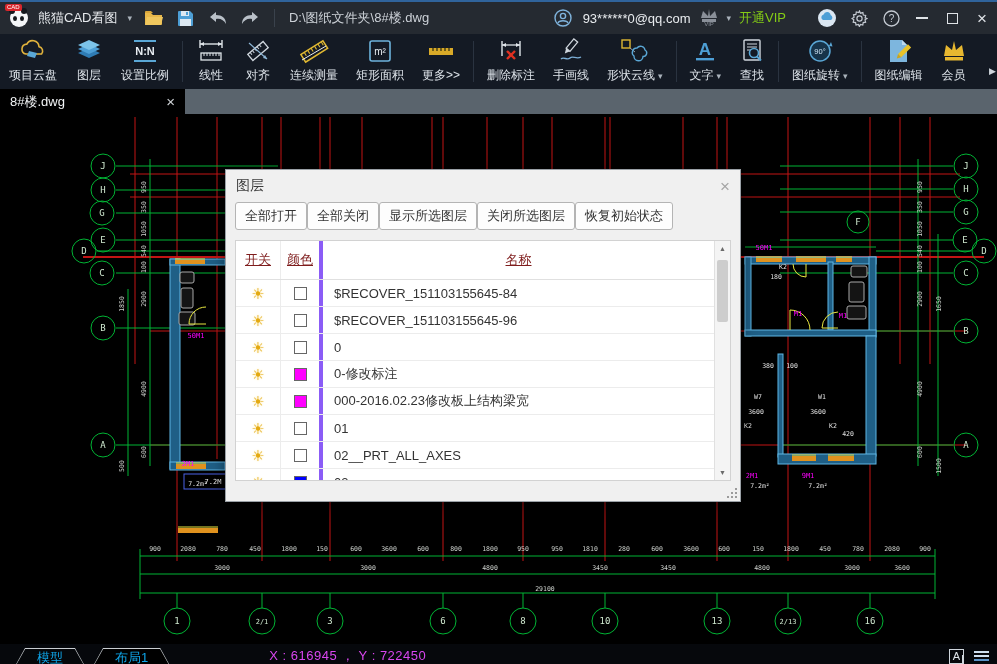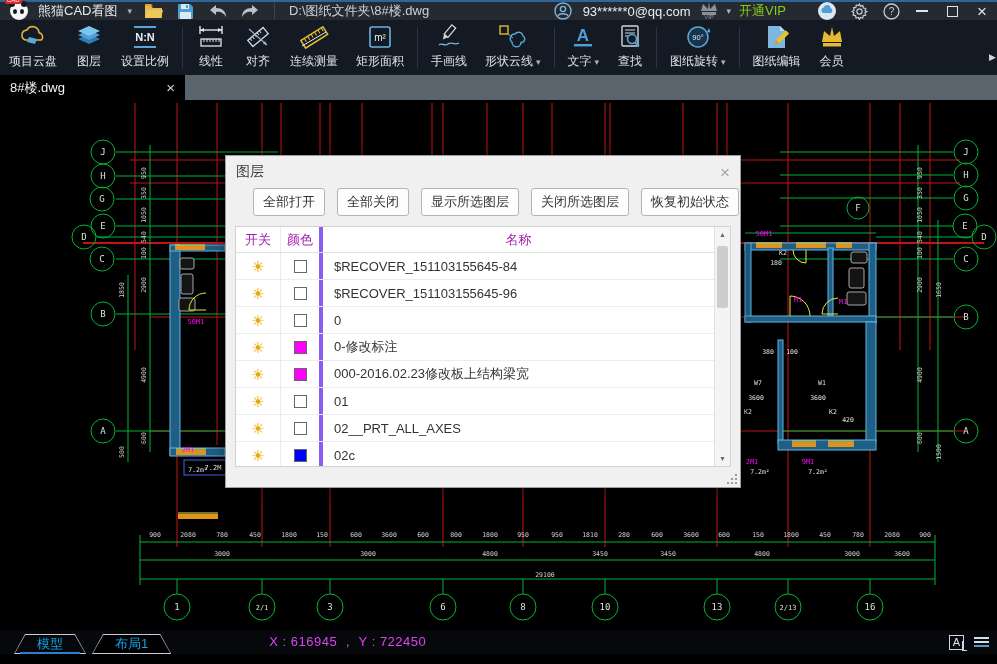--- a/index.html
+++ b/index.html
@@ -1,19 +1,19 @@
 <!DOCTYPE html>
 <html><head>
 <meta charset="utf-8">
 <style>
   html,body{margin:0;padding:0;background:#000;}
   *{box-sizing:border-box;}
   .app{position:relative;width:997px;height:664px;overflow:hidden;font-family:"Liberation Sans","DejaVu Sans",sans-serif;user-select:none;}
   
-  .titlebar{height:20px;background:#252a31;border-top:2px solid #30649c;display:flex;align-items:center;color:#e6e9ec;font-size:13px;}
+  .titlebar{height:34px;background:#252a31;border-top:2px solid #30649c;display:flex;align-items:center;color:#e6e9ec;font-size:13px;}
   .logo{width:22px;height:22px;margin:0 8px 0 8px;position:relative;flex:0 0 auto;}
   .logo .face{position:absolute;left:2px;top:2px;width:18px;height:18px;border-radius:50%;background:#f4f6f8;}
   .logo .ear1,.logo .ear2{position:absolute;width:6px;height:6px;border-radius:50%;background:#14181d;top:1px;}
   .logo .ear1{left:1px}.logo .ear2{left:13px}
   .logo .eye1,.logo .eye2{position:absolute;width:4px;height:5px;border-radius:50%;background:#14181d;top:9px;}
   .logo .eye1{left:5px}.logo .eye2{left:12px}
   .logo .badge{position:absolute;left:-3px;top:-3px;background:#d8262c;color:#fff;font-size:6px;line-height:7px;padding:0 2px;border-radius:2px;z-index:2;}
   .appname{margin-right:4px;}
   .dd{color:#aab2bb;font-size:9px;margin:0 6px;}
   .tb-ic{display:inline-flex;align-items:center;justify-content:center;width:26px;height:22px;margin:0 3px;cursor:pointer;}
@@ -40,25 +40,25 @@
   .dwgtab .tclose{margin-left:auto;color:#cfd3d7;font-size:15px;cursor:pointer;}
   
   .canvas{position:relative;width:997px;height:530px;background:#000;}
   #cad{position:absolute;left:0;top:0;}
   #cad text{font-family:"DejaVu Sans Mono","Liberation Mono",monospace;}
   
   .dialog{position:absolute;left:225px;top:55px;width:516px;height:333px;background:#f0f0f0;border:1px solid #9aa0a6;box-shadow:0 3px 14px rgba(0,0,0,.45);font-size:13px;color:#333;}
   .dlg-head{display:flex;align-items:center;padding:7px 10px 4px;}
   .dlg-title{font-size:14px;color:#3c3c3c;}
   .dlg-close{margin-left:auto;color:#a5a5a5;font-size:17px;line-height:1;cursor:pointer;}
-  .dlg-btns{display:flex;gap:12px;padding:3px 27px 8px;}
+  .dlg-btns{display:flex;gap:0;padding:3px 9px 8px;}
   .dbtn{background:#fdfdfd;border:1px solid #b4b4b4;border-radius:3px;padding:4px 9px;font-size:13px;color:#333;cursor:pointer;white-space:nowrap;}
   .dtable{position:absolute;left:9px;right:9px;top:70px;bottom:20px;background:#fff;border:1px solid #d2d2d2;display:flex;}
   .dtable .cols{flex:1 1 auto;overflow:hidden;}
-  .thead{display:flex;height:26px;align-items:center;border-bottom:1px solid #e0e0e0;color:#a21caf;}
+  .thead{display:flex;height:39px;align-items:center;border-bottom:1px solid #e0e0e0;color:#7f1d1d;text-decoration:underline;}
   .trow{display:flex;height:27px;align-items:center;border-bottom:1px solid #ececec;cursor:pointer;}
   .c-switch{width:45px;text-align:center;flex:0 0 auto;border-right:1px solid #ececec;align-self:stretch;display:flex;align-items:center;justify-content:center;}
   .c-color{width:42px;flex:0 0 auto;border-right:4px solid #8b5cf6;align-self:stretch;display:flex;align-items:center;justify-content:center;}
   .c-name{padding-left:11px;flex:1 1 auto;text-align:left;white-space:nowrap;overflow:hidden;}
   .thead .c-name{text-align:center;padding-left:0;}
   .bulb{color:#e3a912;font-size:15px;line-height:1;text-shadow:0 0 2px #f8d564;cursor:pointer;}
   .swatch{width:13px;height:13px;border:1px solid #666;cursor:pointer;}
   .scrollbar{width:16px;flex:0 0 auto;background:#f4f4f4;border-left:1px solid #e0e0e0;display:flex;flex-direction:column;align-items:center;}
   .sb-arr{height:15px;display:flex;align-items:center;justify-content:center;color:#6a6a6a;font-size:7px;width:100%;cursor:pointer;}
   .sb-track{flex:1 1 auto;width:100%;position:relative;}
@@ -243,21 +243,42 @@
       </div>
       <div class="titem">
         <span class="ticon">
           <svg width="26" height="26" viewBox="0 0 26 26">
             <rect x="3" y="3" width="20" height="20" rx="2" fill="none" stroke="#6db3dc" stroke-width="1.6"></rect>
             <text x="13" y="17" font-size="10" fill="#e8eef2" text-anchor="middle" font-family="Liberation Sans">m²</text>
           </svg>
         </span>
         <span class="tlabel">矩形面积</span>
       </div>
+      <div class="titem">
+        <span class="ticon">
+          <svg width="30" height="26" viewBox="0 0 30 26">
+            <rect x="3" y="10" width="24" height="7" fill="#d9aa28"></rect>
+            <path d="M7 10v3M11 10v3M15 10v3M19 10v3M23 10v3" stroke="#2a2a10" stroke-width="1.2"></path>
+          </svg>
+        </span>
+        <span class="tlabel">更多&gt;&gt;</span>
+      </div>
       <div class="tsep"></div>
+      <div class="titem">
+        <span class="ticon">
+          <svg width="28" height="26" viewBox="0 0 28 26">
+            <line x1="5" y1="3" x2="5" y2="18" stroke="#dfe5ea" stroke-width="1.4"></line>
+            <line x1="23" y1="3" x2="23" y2="18" stroke="#dfe5ea" stroke-width="1.4"></line>
+            <line x1="5" y1="7" x2="23" y2="7" stroke="#dfe5ea" stroke-width="1.3"></line>
+            <path d="M5 7l4-2v4zM23 7l-4-2v4z" fill="#dfe5ea"></path>
+            <path d="M10 13l8 8M18 13l-8 8" stroke="#e03020" stroke-width="2.4"></path>
+          </svg>
+        </span>
+        <span class="tlabel">删除标注</span>
+      </div>
       <div class="titem">
         <span class="ticon">
           <svg width="28" height="26" viewBox="0 0 28 26">
             <g transform="rotate(40 14 9)">
               <rect x="11" y="1" width="5" height="12" fill="none" stroke="#cfd6dd" stroke-width="1.3"></rect>
               <path d="M11 13l2.5 5 2.5-5z" fill="#cfd6dd"></path>
             </g>
             <path d="M4 21c3-3 6 2 9-1s6 2 11-1" fill="none" stroke="#7db0d8" stroke-width="1.4"></path>
           </svg>
         </span>

